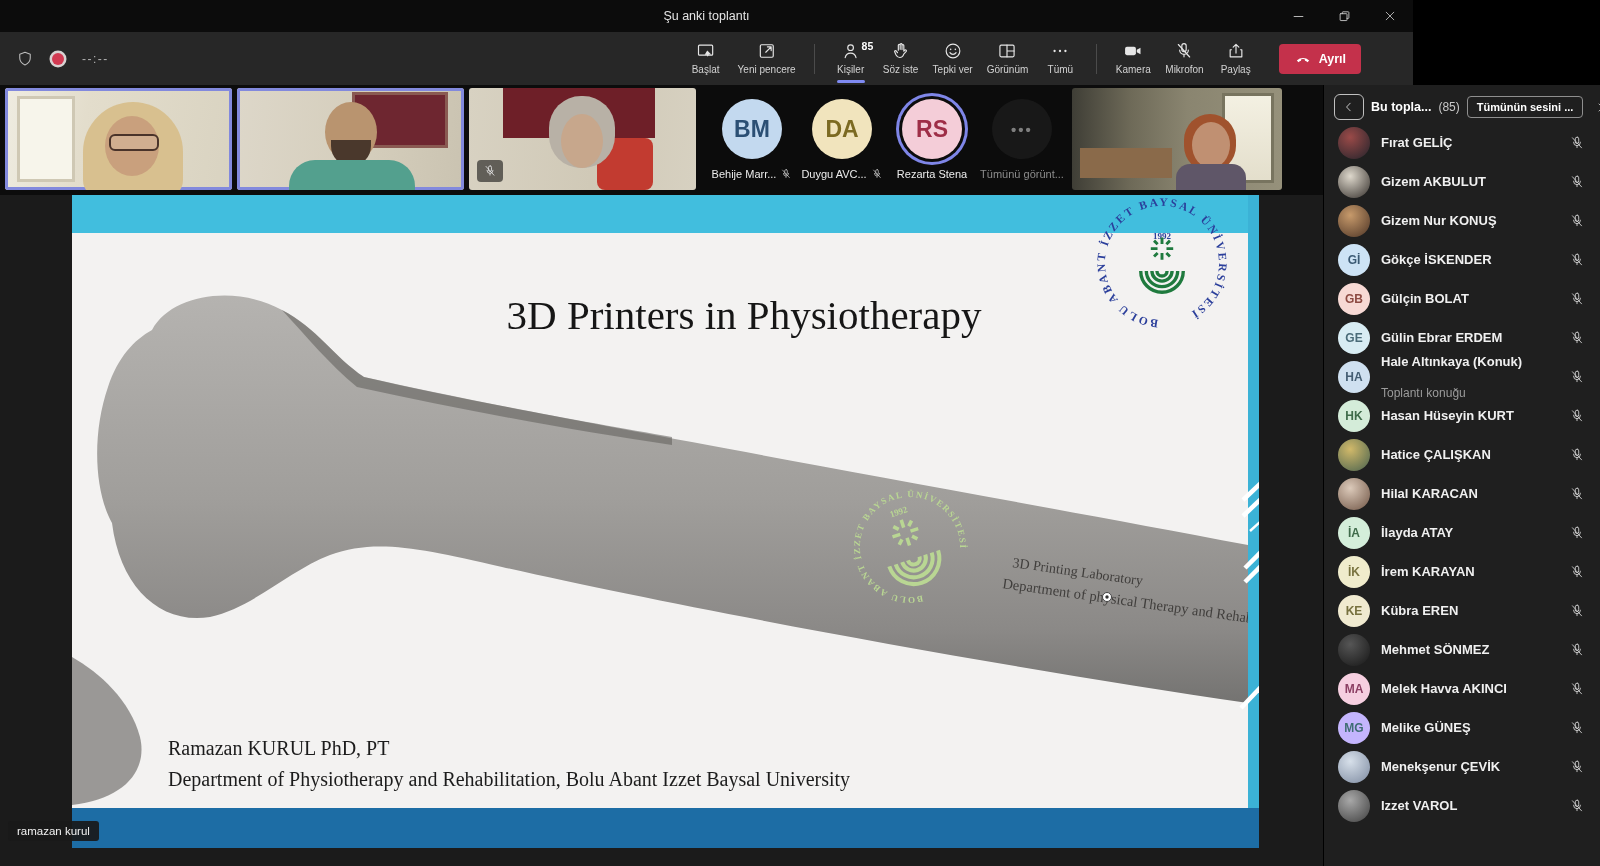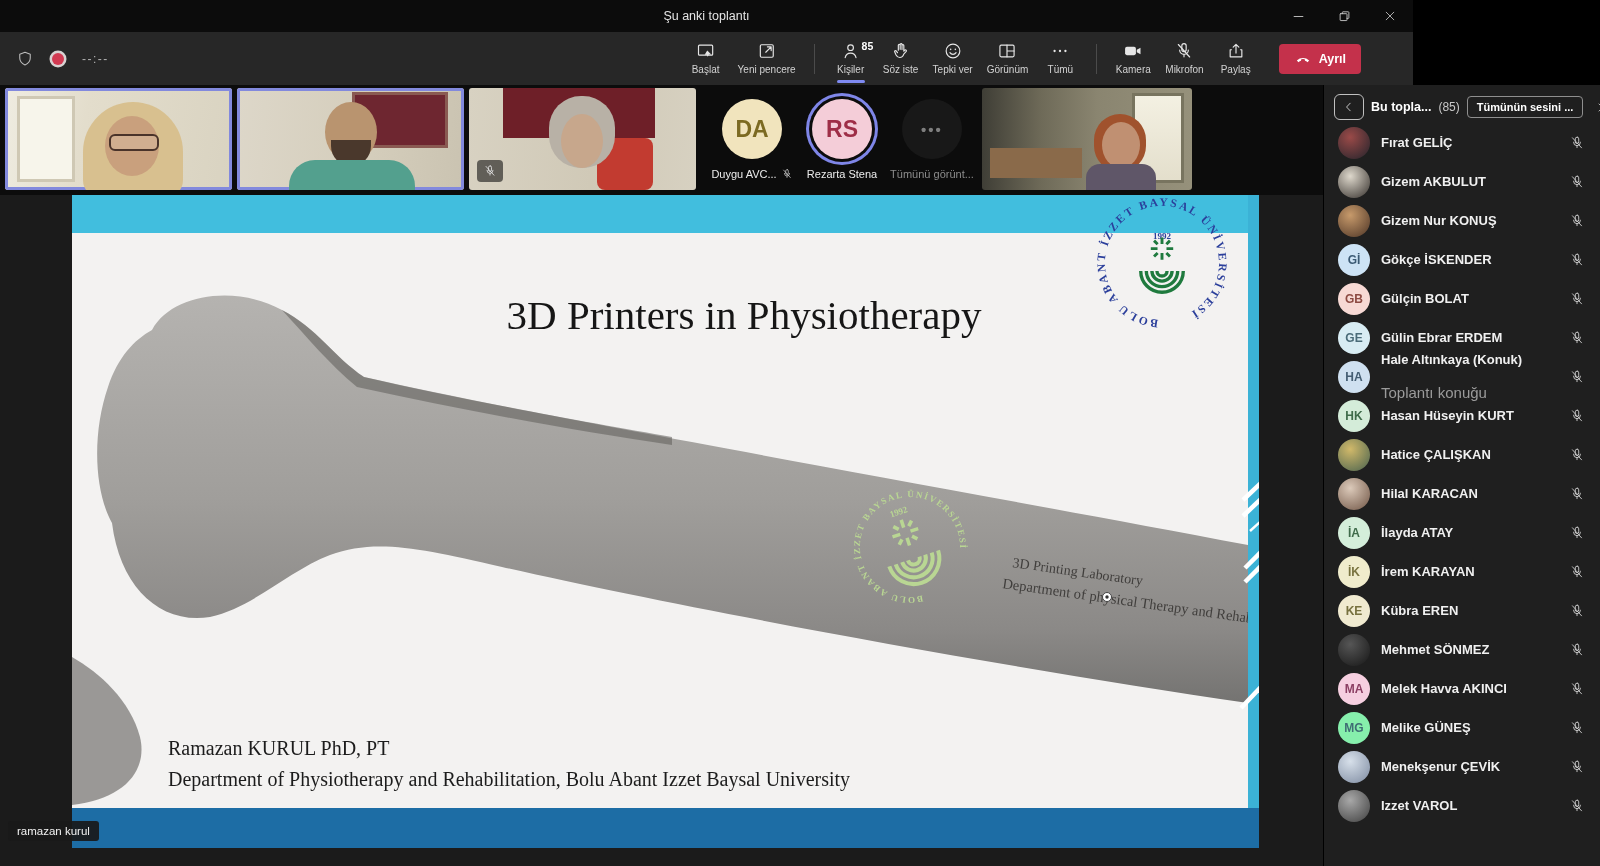--- a/index.html
+++ b/index.html
@@ -113,21 +113,21 @@
   .sb-mute{margin-left:auto;border:1px solid #8f8f8f;border-radius:4px;background:none;color:#fff;
            font-size:11px;font-weight:600;padding:4px 9px;white-space:nowrap;font-family:inherit;}
   .sb-close{border:none;background:none;color:#dcdcdc;width:24px;height:24px;flex:none;
             display:flex;align-items:center;justify-content:center;padding:0;}
   .sb-list{margin-top:-6px;}
   .p-row{display:flex;align-items:center;height:39px;padding:0 15px 0 14px;cursor:pointer;}
   .p-av{width:32px;height:32px;border-radius:50%;flex:none;display:flex;align-items:center;
         justify-content:center;font-size:12px;font-weight:700;margin-right:11px;text-align:center;}
   .p-info{flex:1;min-width:0;display:flex;flex-direction:column;justify-content:center;}
   .p-name{font-size:13px;font-weight:600;color:#f0f0f0;white-space:nowrap;overflow:hidden;}
-  .p-sub{font-size:15px;color:#9b9b9b;margin-top:17px;}
+  .p-sub{font-size:12px;color:#9b9b9b;margin-top:17px;}
   .p-mic{color:#cdcdcd;flex:none;display:flex;}
   button{cursor:pointer;}
 </style>
 </head>
 <body>
 
 <div class="app">
 
   <div class="titlebar">
     <div class="tb-title">Şu anki toplantı</div>
@@ -293,20 +293,32 @@
       <div class="p-hair"></div>
       <div class="p-face"></div>
       <span class="mic-badge inject-icon">
           <svg width="14" height="14" viewBox="0 0 24 24" fill="none" stroke="currentColor" stroke-width="1.4" stroke-linecap="round" stroke-linejoin="round">
             <rect x="9.4" y="3.2" width="5.2" height="9.6" rx="2.6"></rect>
             <path d="M6.8 10.8a5.2 5.2 0 0 0 10.4 0M12 16v3M5.2 4.2l13.6 15"></path>
           </svg>
         </span>
     </div>
     <div class="av-zone" id="av-zone">
+        <div class="av-unit">
+          <span class="av-circle" style="background:#c3d9ef;color:#2b4f74">BM</span>
+          <span class="av-label">
+            <span>Behije Marr...</span>
+            <span class="lm">
+              <svg width="12" height="12" viewBox="0 0 24 24" fill="none" stroke="currentColor" stroke-width="1.4" stroke-linecap="round" stroke-linejoin="round">
+                <rect x="9.4" y="3.2" width="5.2" height="9.6" rx="2.6"></rect>
+                <path d="M6.8 10.8a5.2 5.2 0 0 0 10.4 0M12 16v3M5.2 4.2l13.6 15"></path>
+              </svg>
+            </span>
+          </span>
+        </div>
         <div class="av-unit">
           <span class="av-circle" style="background:#f1e4bd;color:#7c6a22">DA</span>
           <span class="av-label">
             <span>Duygu AVC...</span>
             <span class="lm">
               <svg width="12" height="12" viewBox="0 0 24 24" fill="none" stroke="currentColor" stroke-width="1.4" stroke-linecap="round" stroke-linejoin="round">
                 <rect x="9.4" y="3.2" width="5.2" height="9.6" rx="2.6"></rect>
                 <path d="M6.8 10.8a5.2 5.2 0 0 0 10.4 0M12 16v3M5.2 4.2l13.6 15"></path>
               </svg>
             </span>
@@ -595,21 +607,21 @@
             <span class="p-name">Melek Havva AKINCI</span>
           </span>
           <span class="p-mic">
             <svg width="16" height="16" viewBox="0 0 24 24" fill="none" stroke="currentColor" stroke-width="1.4" stroke-linecap="round" stroke-linejoin="round">
               <rect x="9.4" y="3.2" width="5.2" height="9.6" rx="2.6"></rect>
               <path d="M6.8 10.8a5.2 5.2 0 0 0 10.4 0M12 16v3M5.2 4.2l13.6 15"></path>
             </svg>
           </span>
         </div>
         <div class="p-row">
-          <span class="p-av" style="background:#86efac;color:#3f6d74">MG</span>
+          <span class="p-av" style="background:#c4b5fd;color:#3f6d74">MG</span>
           <span class="p-info">
             <span class="p-name">Melike GÜNEŞ</span>
           </span>
           <span class="p-mic">
             <svg width="16" height="16" viewBox="0 0 24 24" fill="none" stroke="currentColor" stroke-width="1.4" stroke-linecap="round" stroke-linejoin="round">
               <rect x="9.4" y="3.2" width="5.2" height="9.6" rx="2.6"></rect>
               <path d="M6.8 10.8a5.2 5.2 0 0 0 10.4 0M12 16v3M5.2 4.2l13.6 15"></path>
             </svg>
           </span>
         </div>

